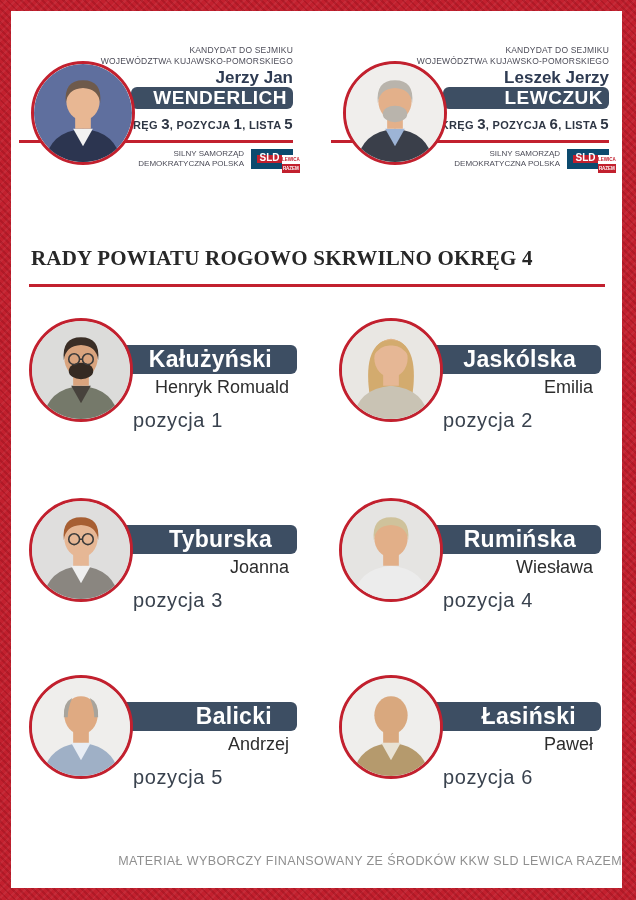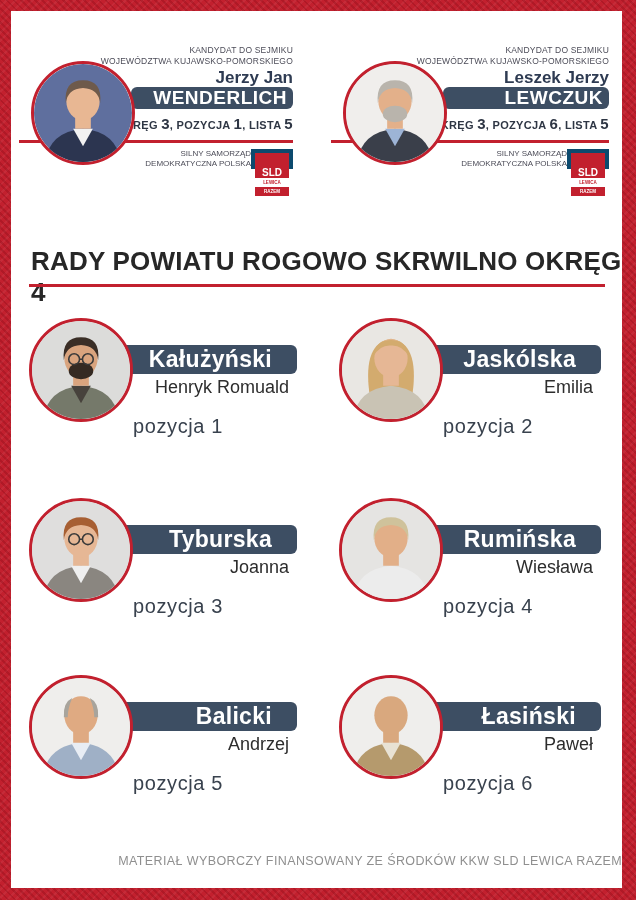--- a/index.html
+++ b/index.html
@@ -17,49 +17,49 @@
   .hdr.l { left:8px;   width:274px; }
   .hdr.r { left:320px; width:278px; }
   .meta { position:absolute; right:0; top:0; text-align:right; font-size:8.5px; line-height:11px;
           color:#4c4c58; letter-spacing:.2px; }
   .firstname { position:absolute; right:0; top:23px; font-size:17px; font-weight:700; color:#2e3b52; }
   .bar { position:absolute; right:0; background:#3d4e63; color:#fff; font-weight:700; text-align:right;border-radius:6px; }
   .hdr .bar { left:112px; top:42px; height:22px; line-height:22px; font-size:19px; padding-right:6px; letter-spacing:.5px; }
   .okreg { position:absolute; right:0; top:70px; font-size:11px; font-weight:700; color:#2e3644; letter-spacing:.3px; }
   .okreg b { font-size:15px; }
   .redline { position:absolute; left:0; right:0; top:95px; height:3px; background:#c2202e; }
-  .brand { position:absolute; right:0; top:104px; display:flex; align-items:center; gap:0; }
+  .brand { position:absolute; right:0; top:104px; display:flex; align-items:center; gap:7px; }
   .silny { text-align:right; font-size:8px; line-height:10px; color:#4c4c58; }
-  .sld { display:flex; width:42px; height:20px; border:4px solid #0c4a6e; background:#fff;flex-direction:column; }
+  .sld { display:flex; width:42px; height:20px; border:6px solid #0c4a6e; background:#fff; }
   .sld-l { flex:0 0 25px; background:#c2202e; color:#fff; font-size:10px; font-weight:700;
            display:flex; align-items:flex-end; justify-content:center; line-height:11px; }
   .sld-r { flex:1; display:flex; flex-direction:column; }
   .lr { flex:1; font-size:4.5px; font-weight:700; text-align:center; line-height:9px; }
   .lr.top { color:#c2202e; background:#fff; }
   .lr.bot { color:#fff; background:#c2202e; }
 
   .photo { position:absolute; border-radius:50%; border:3px solid #c2202e; overflow:hidden;
            z-index:2; background:#e9e8e6; }
   .photo svg { display:block; width:100%; height:100%; }
   .hdr .photo { left:12px; top:16px; width:104px; height:104px; }
 
   
   .headline1 { position:absolute; left:20px; top:203px; font-size:26px; letter-spacing:2px; color:#3d3d3d; }
-  .headline2 { position:absolute; left:20px; top:235px; font-size:26px; font-weight:700; color:#272727; letter-spacing:.2px; }
+  .headline2 { position:absolute; left:20px; top:235px; font-size:21px; font-weight:700; color:#272727; letter-spacing:.2px;font-family:Liberation Serif, serif; }
   .hl-line  { position:absolute; left:18px; top:273px; width:576px; height:3px; background:#c2202e; }
 
   
   .card { position:absolute; height:155px; }
   .card.cl { left:18px;  width:268px; }
   .card.cr { left:328px; width:262px; }
   .row1 { top:307px; } .row2 { top:487px; } .row3 { top:664px; }
   .card .photo { left:0; top:0; width:104px; height:104px; }
   .card .bar { left:92px; top:27px; height:29px; line-height:29px; font-size:23px; padding-right:25px; letter-spacing:.3px; }
   .given { position:absolute; right:8px; top:59px; font-size:18px; color:#2d2d2d; }
-  .poz { position:absolute; left:104px; top:91px; font-size:20px; color:#39424e; letter-spacing:.6px;margin-top:6px; }
+  .poz { position:absolute; left:104px; top:91px; font-size:20px; color:#39424e; letter-spacing:.6px; }
 
   
   .footer { position:absolute; left:0; right:0; top:843px; text-align:right;
             font-size:12.5px; color:#8f8f8f; letter-spacing:.4px; }
 </style>
 </head>
 <body>
 
 <div class="frame"></div>
 

